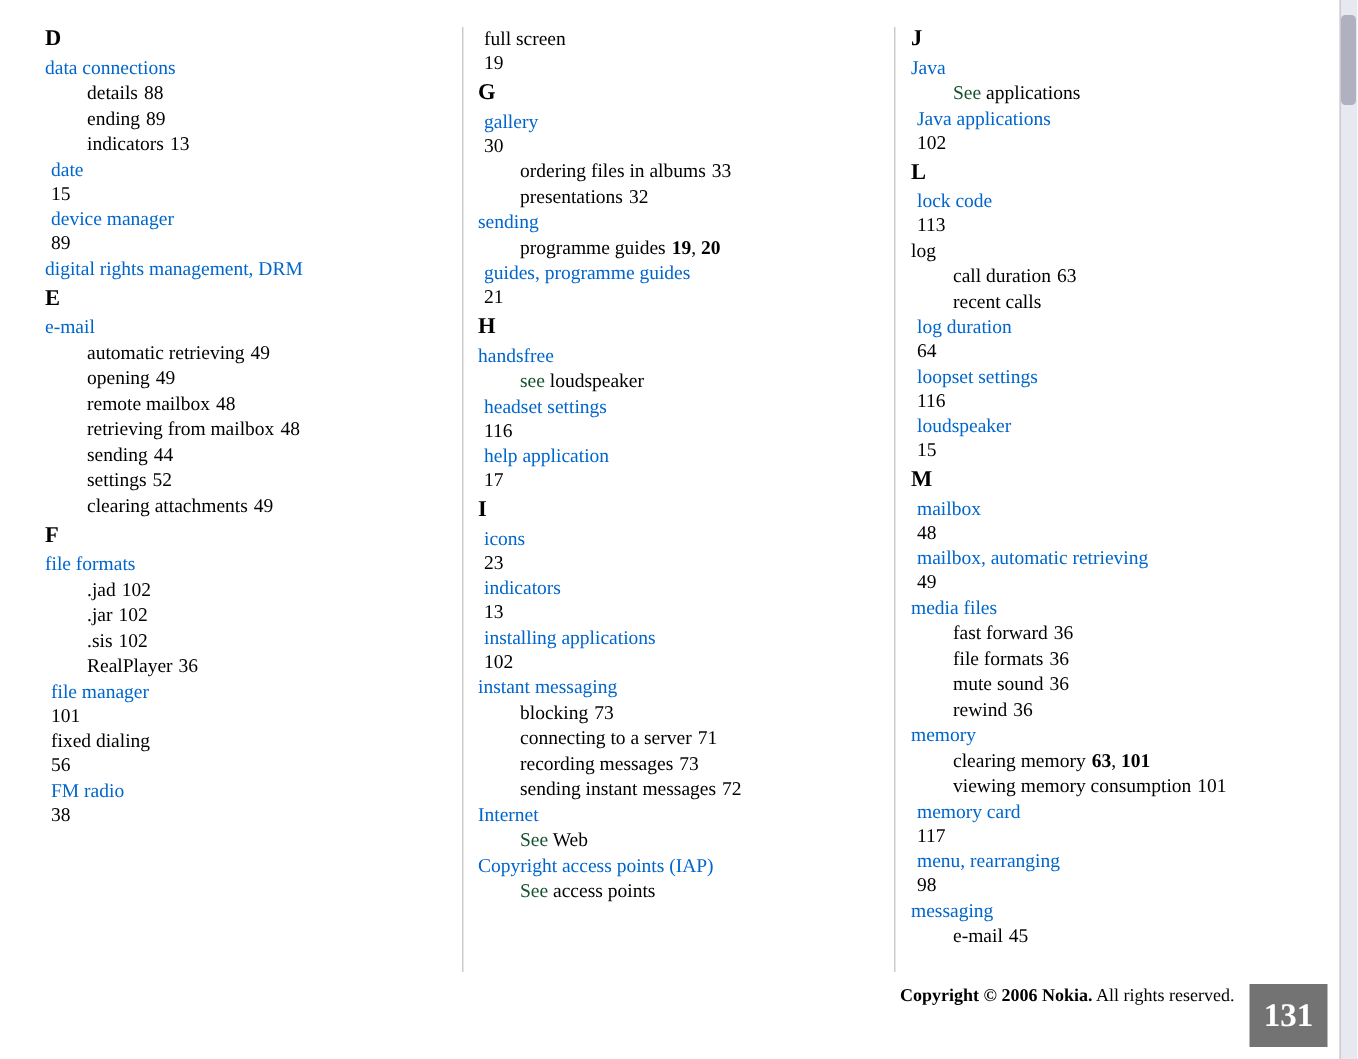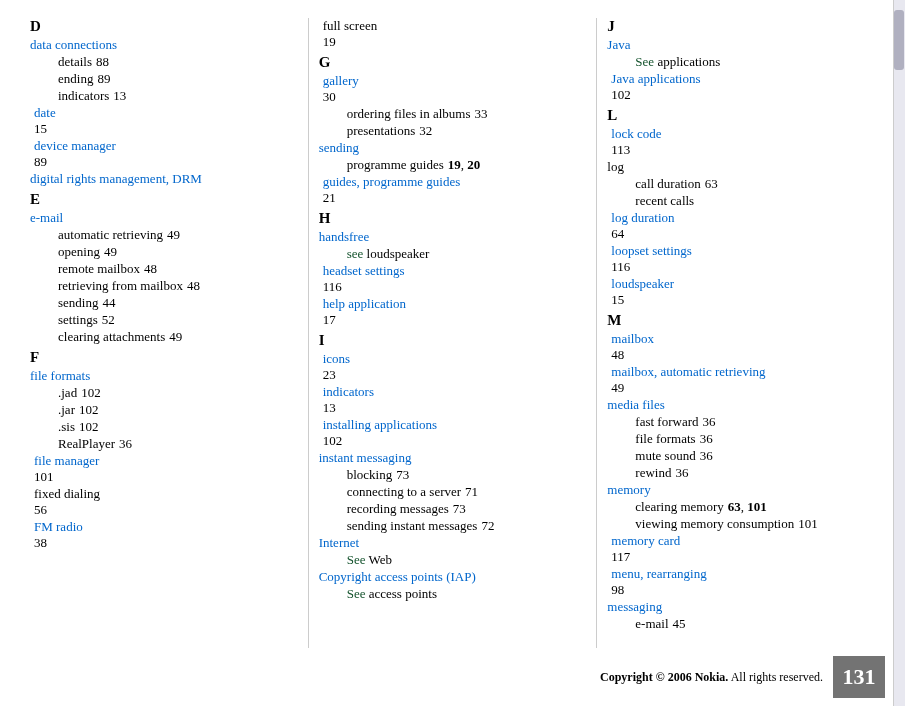--- a/index.html
+++ b/index.html
@@ -85,21 +85,21 @@
       font-size: 13px;
       color: #14532d;
     }
     .see-entry-italic {
       font-size: 13px;
       color: #000;
     }
     .footer {
       display: flex;
       justify-content: flex-end;
-      align-items: center;
+      align-items: flex-start;
       padding: 8px 20px;
       border-top: none;
     }
     .footer-text {
       font-size: 12px;
       color: #000;
     }
     .page-number-box {
       background: #737373;
       color: #fff;

